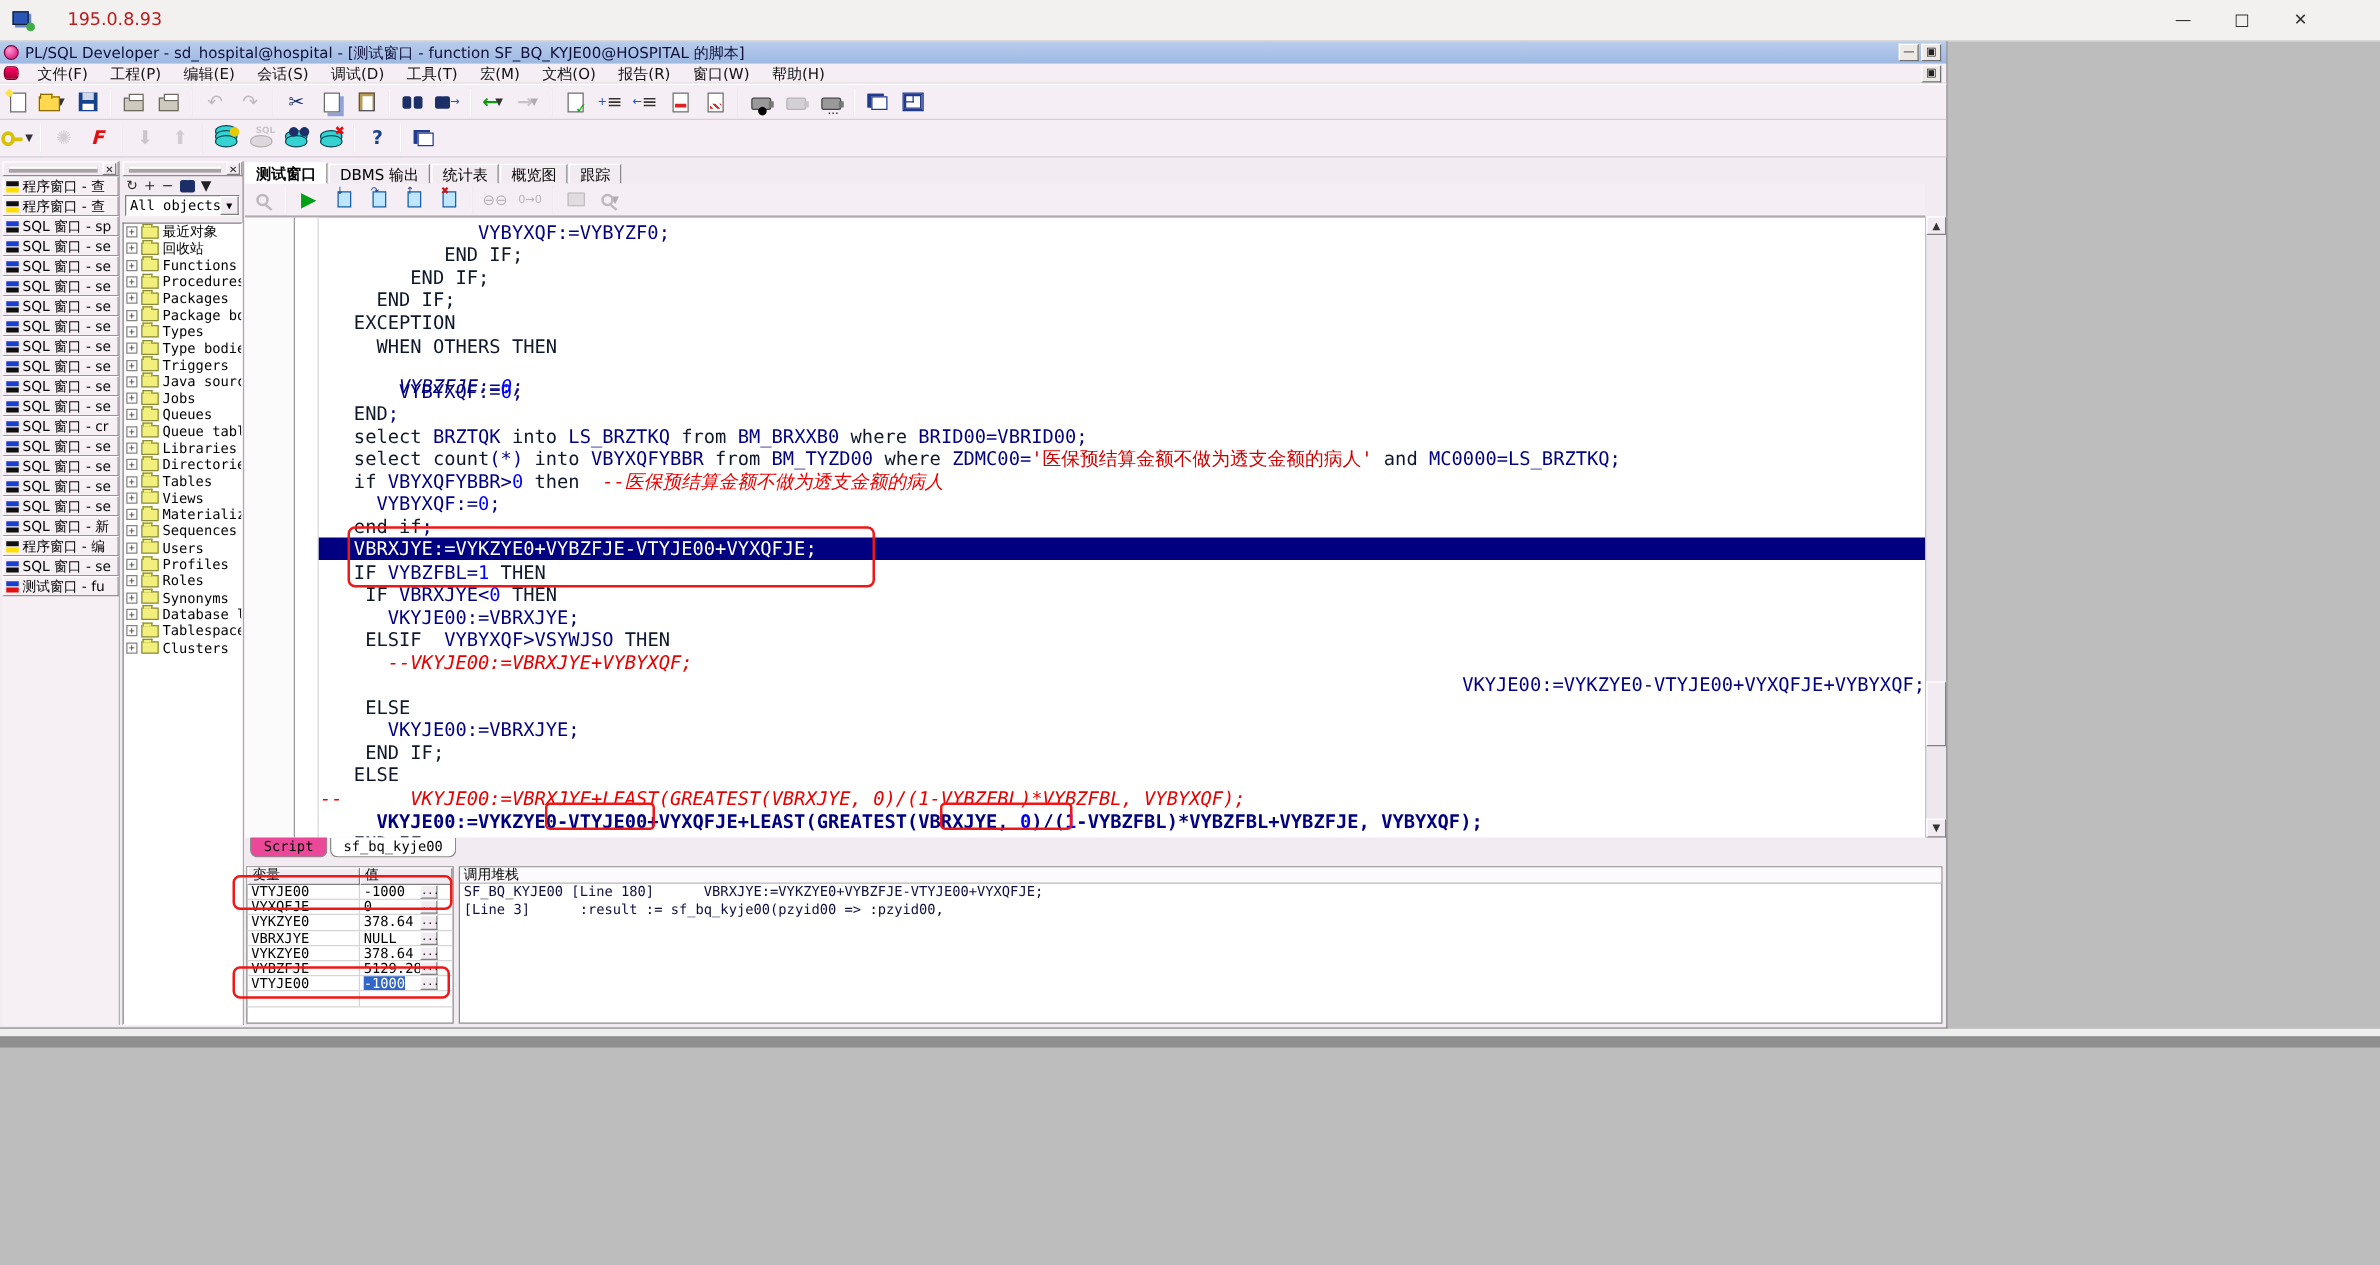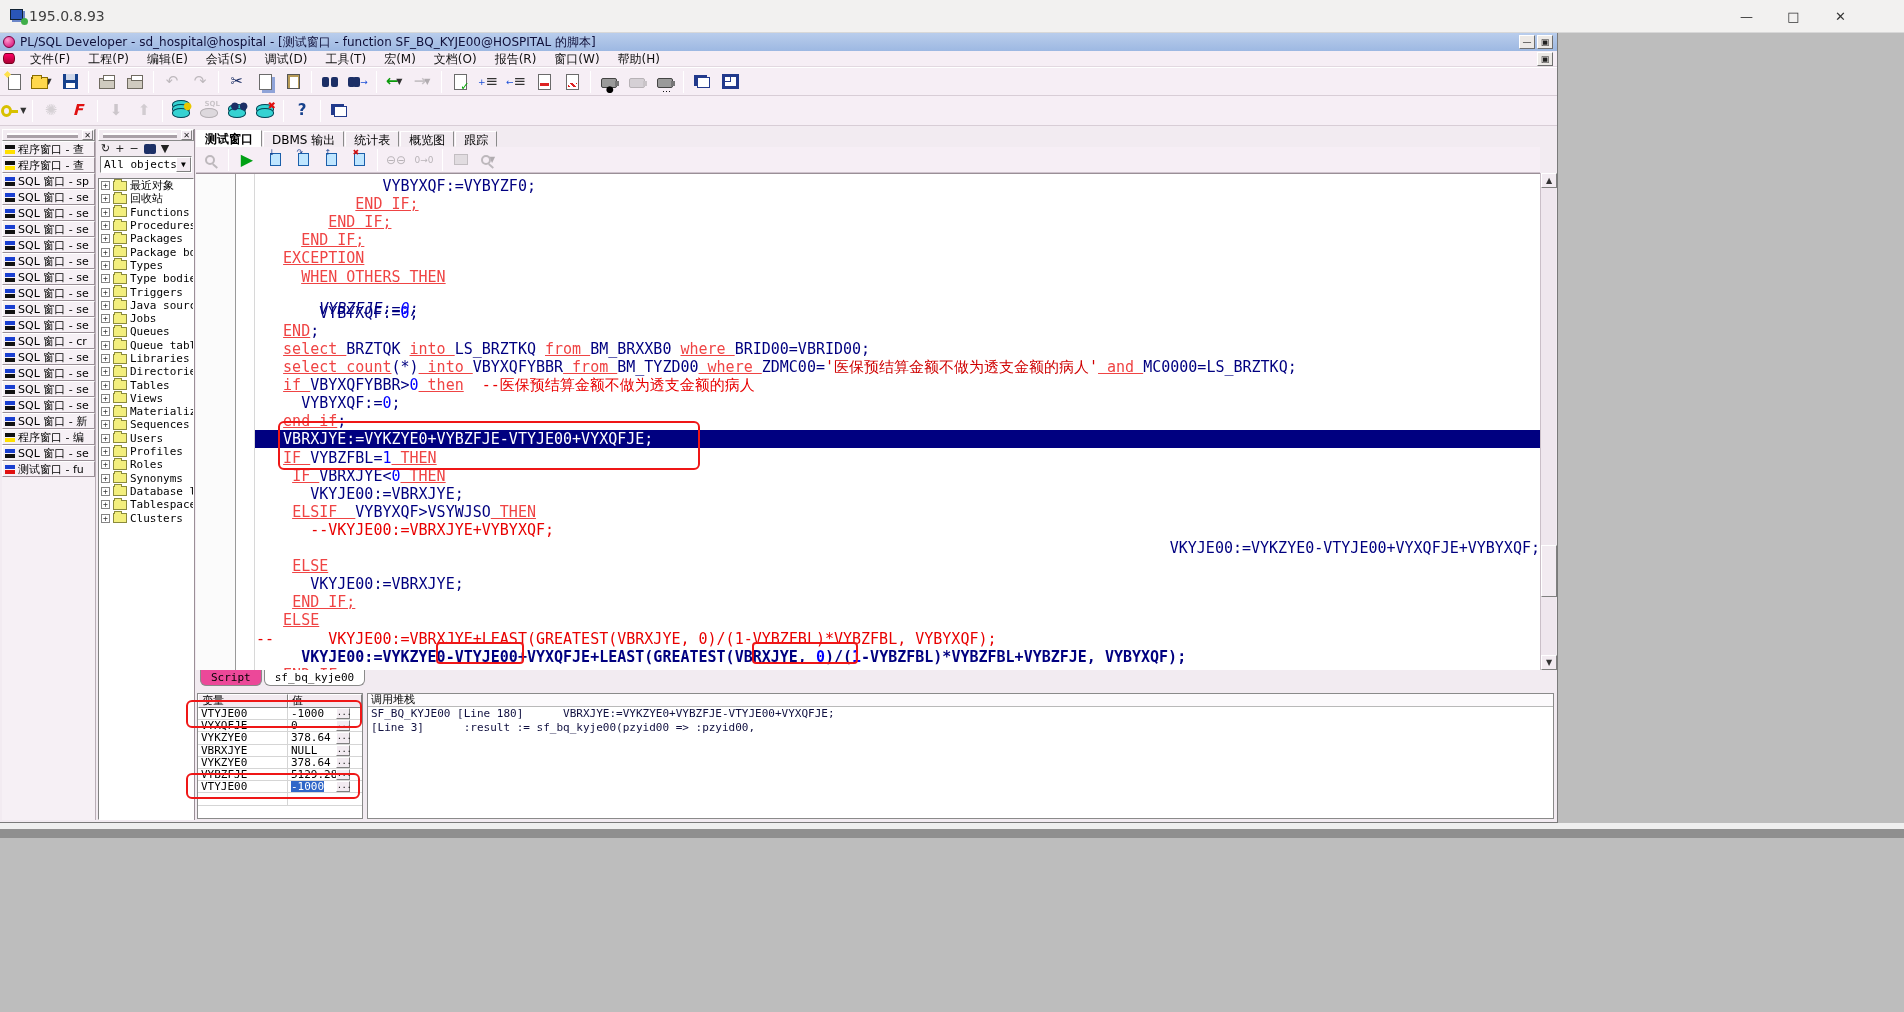--- a/index.html
+++ b/index.html
@@ -4,21 +4,21 @@
 <style>
   html,body{margin:0;padding:0;background:#8a8a8a;}
   *{box-sizing:border-box;}
   .screen{position:relative;width:1904px;height:1012px;background:#bdbdbd;overflow:hidden;
           font-family:"DejaVu Sans",sans-serif;font-size:12px;color:#000;}
   
   .rdp-bar{position:absolute;left:0;top:0;width:1904px;height:33px;background:#f2f1f0;border-bottom:1px solid #d8d8d8;display:flex;align-items:center;}
   .rdp-icon{width:18px;height:15px;margin-left:10px;position:relative;}
   .rdp-icon b{position:absolute;left:0;top:0;width:13px;height:11px;background:#2a56b8;border:1px solid #123;box-shadow:2px 2px 0 #6b86c8;}
   .rdp-icon i{position:absolute;right:0;bottom:-1px;width:7px;height:7px;background:#3fae49;border-radius:50%;}
-  .rdp-title{margin-left:1px;color:#404040;font-size:14px;}
+  .rdp-title{margin-left:26px;color:#b91c1c;font-size:14px;}
   .rdp-controls{position:absolute;right:40px;top:0;height:32px;display:flex;}
   .rdp-controls .wbtn{width:47px;height:32px;display:flex;align-items:center;justify-content:center;color:#333;font-size:13px;}
   
   .app{position:absolute;left:0;top:33px;width:1558px;height:790px;background:#f2ebf1;border-right:1px solid #7a7a7a;border-bottom:1px solid #7a7a7a;}
   .app-titlebar{position:absolute;left:0;top:0;width:100%;height:18px;
     background:linear-gradient(#b9cdec,#9db8e2);display:flex;align-items:center;color:#10103a;font-size:12px;}
   .app-title-icon{width:12px;height:12px;border-radius:50%;margin:0 5px 0 3px;background:radial-gradient(circle at 35% 30%,#ff9ad0,#d2006e);border:1px solid #7c0040;}
   .app-titlebar .mdi-ctl{position:absolute;right:4px;top:2px;display:flex;gap:2px;}
   .mdi-ctl .sq{width:16px;height:14px;background:#ece9e6;border:1px solid;border-color:#fff #6f6f6f #6f6f6f #fff;font-size:9px;line-height:12px;text-align:center;color:#222;}
   .menubar{position:absolute;left:0;top:18px;width:100%;height:16px;background:#f6eef5;display:flex;align-items:center;border-bottom:1px solid #e2d8e0;}
@@ -88,22 +88,22 @@
   .etab.active{background:#fff;height:17px;font-weight:bold;border-bottom-color:#fff;}
   .dbgbar{position:absolute;left:196px;top:114px;width:1344px;height:26px;background:#f6eef5;border-bottom:1px solid #cfc3cd;display:flex;align-items:center;}
   .magico{width:10px;height:10px;border:2px solid #555;border-radius:50%;position:relative;}
   .magico:after{content:"";position:absolute;right:-5px;bottom:-4px;width:6px;height:2px;background:#555;transform:rotate(40deg);}
   .stepico{width:11px;height:13px;background:#bfe6ff;border:1px solid #1b5faa;position:relative;}
   .stepico i{position:absolute;left:-2px;top:-6px;font-size:8px;color:#143e8c;font-style:normal;}
   .codewrap{position:absolute;left:196px;top:140px;width:1344px;height:497px;background:#fff;overflow:hidden;border-top:1px solid #9a8f97;}
   .gutter{position:absolute;left:0;top:0;width:40px;height:100%;background:#fbfbfb;border-right:1px solid #9a9a9a;}
   .margincol{position:absolute;left:41px;top:0;width:18px;height:100%;background:#fff;border-right:1px solid #d8d8d8;}
   .code-line{position:absolute;left:60px;right:0;height:18.1px;white-space:pre;font-family:"DejaVu Sans Mono",monospace;font-size:15px;line-height:18px;}
-  .tok-k{color:#ef4444;text-decoration:underline;} .tok-i{color:#000080;} .tok-n{color:#0000ff;}
-  .tok-s{color:#cf0000;} .tok-c{color:#e80000;} .tok-p{color:#000080;} .tok-w{color:#fff;}
+  .tok-k{color:#0f172a;} .tok-i{color:#000080;} .tok-n{color:#0000ff;}
+  .tok-s{color:#cf0000;} .tok-c{color:#e80000;font-style:italic;} .tok-p{color:#000080;} .tok-w{color:#fff;}
   .hl{background:#000080;}
   .vsb{position:absolute;left:1540px;top:140px;width:16px;height:497px;background:#efe7ee;border-left:1px solid #cabfc8;}
   .vsb .arr{position:absolute;left:0;width:16px;height:15px;background:#f2ebf1;border:1px solid;border-color:#fff #808080 #808080 #fff;font-size:8px;text-align:center;line-height:14px;color:#333;}
   .vsb .thumb{position:absolute;left:0;width:16px;height:52px;background:#f2ebf1;border:1px solid;border-color:#fff #808080 #808080 #fff;}
   
   .btabs{position:absolute;left:200px;top:637px;height:17px;display:flex;gap:2px;}
   .btab{height:16px;padding:0 10px;line-height:15px;background:#ec4899;border:1px solid #8a8a8a;border-top:none;border-radius:0 0 6px 6px;font-family:"DejaVu Sans Mono",monospace;font-size:11px;}
   .btab.active{background:#fff;}
   .varspane{position:absolute;left:197px;top:660px;width:166px;bottom:3px;background:#fff;border:1px solid #8a8a8a;}
   .vhead{display:flex;height:14px;}

